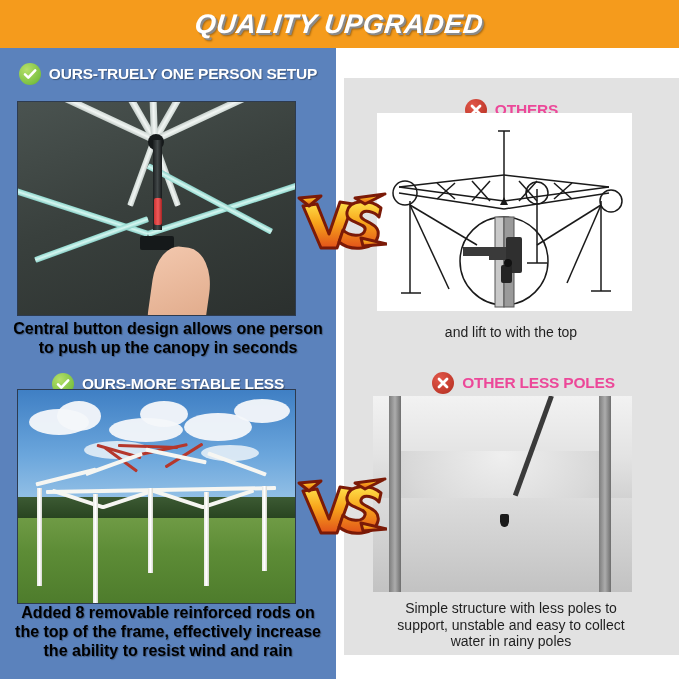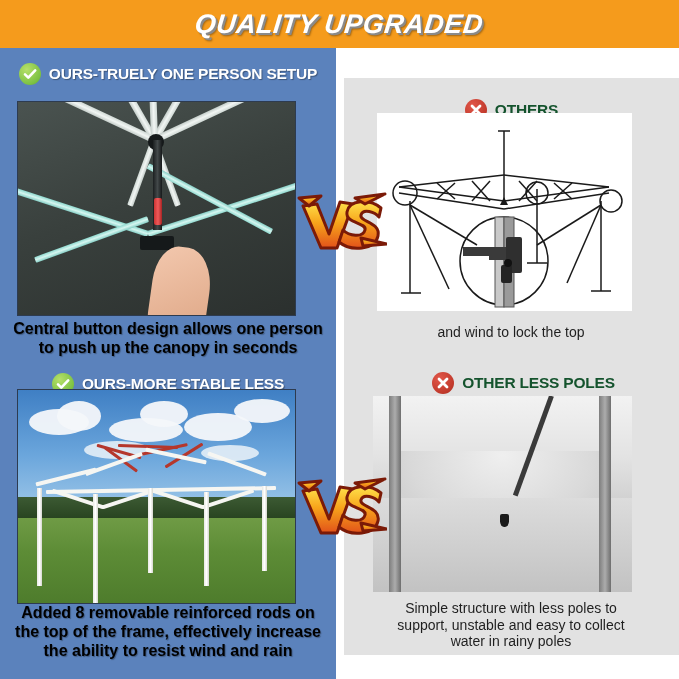--- a/index.html
+++ b/index.html
@@ -18,21 +18,21 @@
   .panel-left{position:absolute;left:0;top:48px;width:336px;height:631px;
               background:#5B82BC;}
   .panel-right{position:absolute;left:344px;top:78px;width:335px;height:577px;
                background:#E2E2E2;}
 
   
   .sec-head{display:flex;align-items:center;justify-content:center;gap:8px;}
   .sec-head.left-head{padding:7px 0 6px 0;}
   .sec-head-label{font-size:15.5px;font-weight:bold;letter-spacing:-0.2px;white-space:nowrap;}
   .left-head .sec-head-label{color:#ffffff;text-shadow:1px 1px 1px rgba(0,0,0,.35);}
-  .right-head .sec-head-label{color:#14532d;}
+  .right-head .sec-head-label{color:#ec4899;}
 
   .ico{width:22px;height:22px;border-radius:50%;display:block;flex:0 0 auto;}
   .ico-check{background:radial-gradient(circle at 35% 30%,#b6e06a,#7cc142 70%,#5da22f);}
   .ico-x{background:radial-gradient(circle at 35% 30%,#e2574a,#c0392b 70%,#9c2a1e);}
   .ico svg{display:block;}
 
   
   .photo{position:absolute;overflow:hidden;}
   .lp1{left:17px;top:101px;width:277px;height:213px;border:1px solid #2d3b50;}
   .lp2{left:17px;top:389px;width:277px;height:213px;border:1px solid #2d3b50;}
@@ -244,21 +244,21 @@
         <rect x="86" y="134" width="46" height="9" fill="#3a3a3a"></rect>
         <rect x="112" y="140" width="20" height="7" fill="#3a3a3a"></rect>
         <rect x="129" y="124" width="16" height="36" fill="#2f2f2f" rx="2"></rect>
         <rect x="124" y="152" width="11" height="18" fill="#242424" rx="2"></rect>
         <circle cx="131" cy="150" r="4" fill="#111"></circle>
       </g>
     </svg>
   </div>
 
   <div class="cap cap-right" style="left:350px;top:324px;width:322px;">
-    <div>and wind to lock the top</div>
+    <div>and lift to with the top</div>
   </div>
 
   <div class="sec-head right-head" style="position:absolute;left:344px;top:372px;width:335px;padding-left:12px;">
     <span class="ico ico-x">
       <svg viewBox="0 0 22 22" width="22" height="22">
         <path d="M7 7 L15 15 M15 7 L7 15" fill="none" stroke="#ffffff" stroke-width="2.8" stroke-linecap="round"></path>
       </svg>
     </span>
     <span class="sec-head-label">OTHER LESS POLES</span>
   </div>

